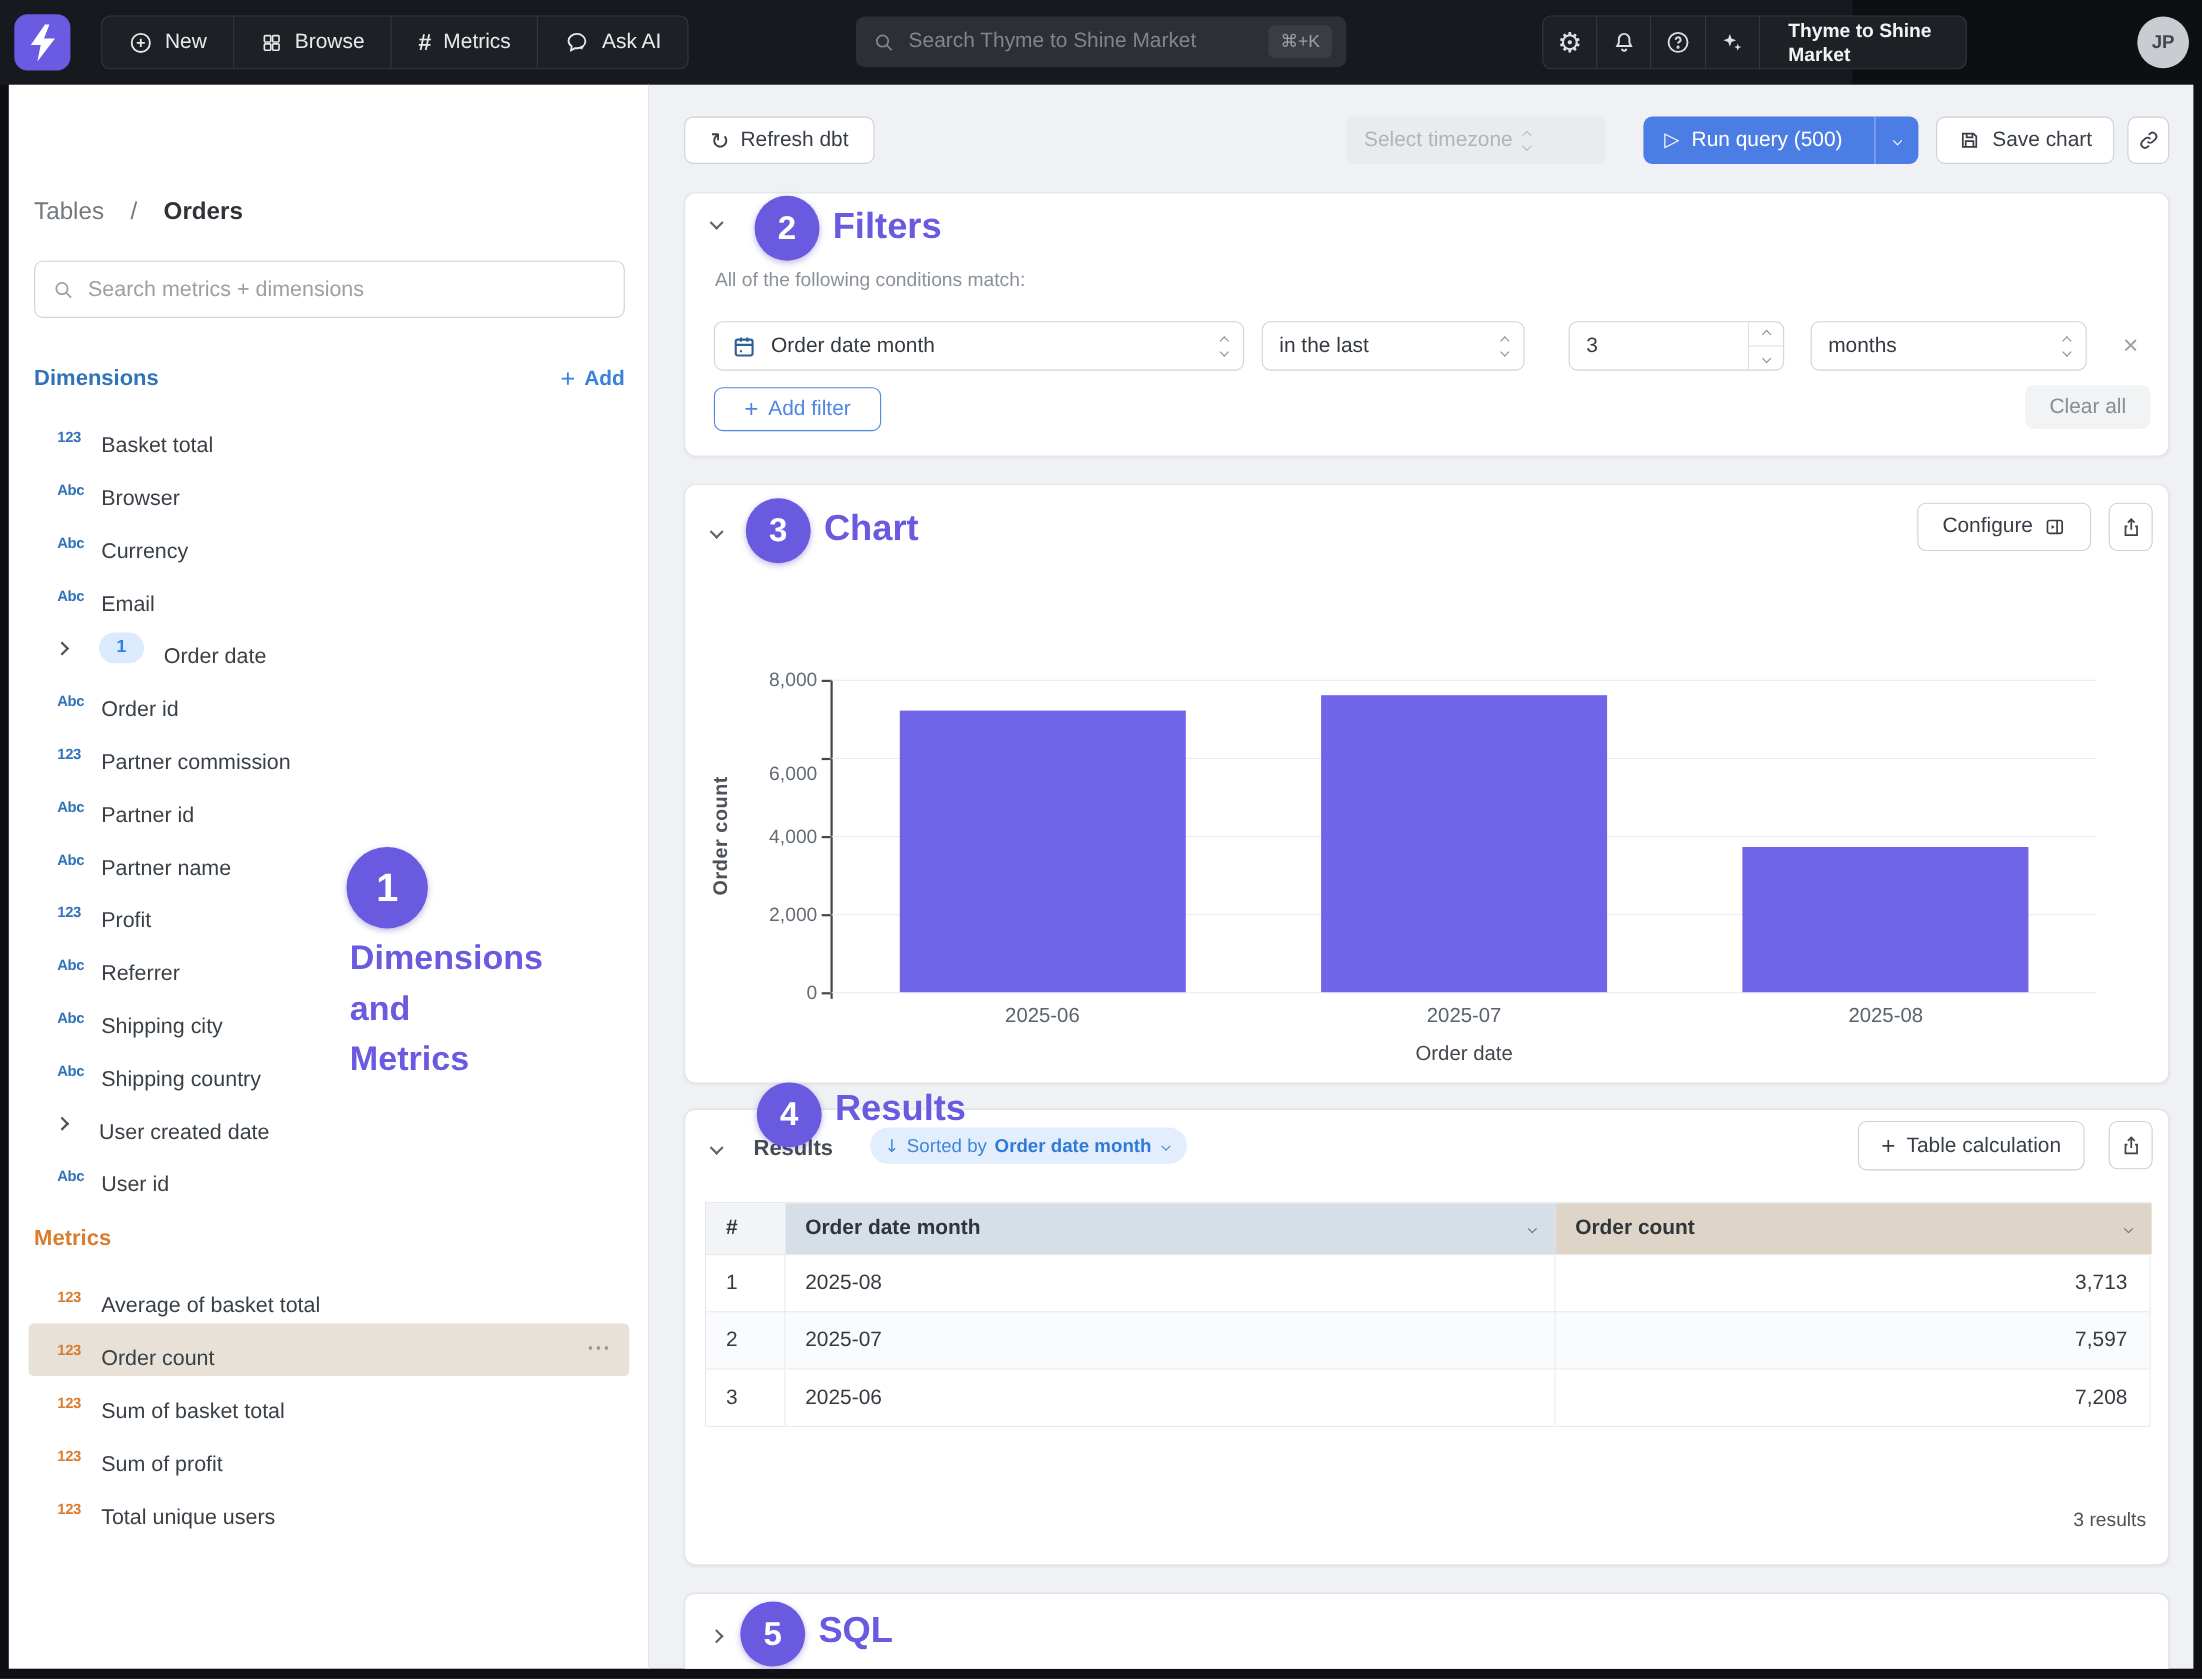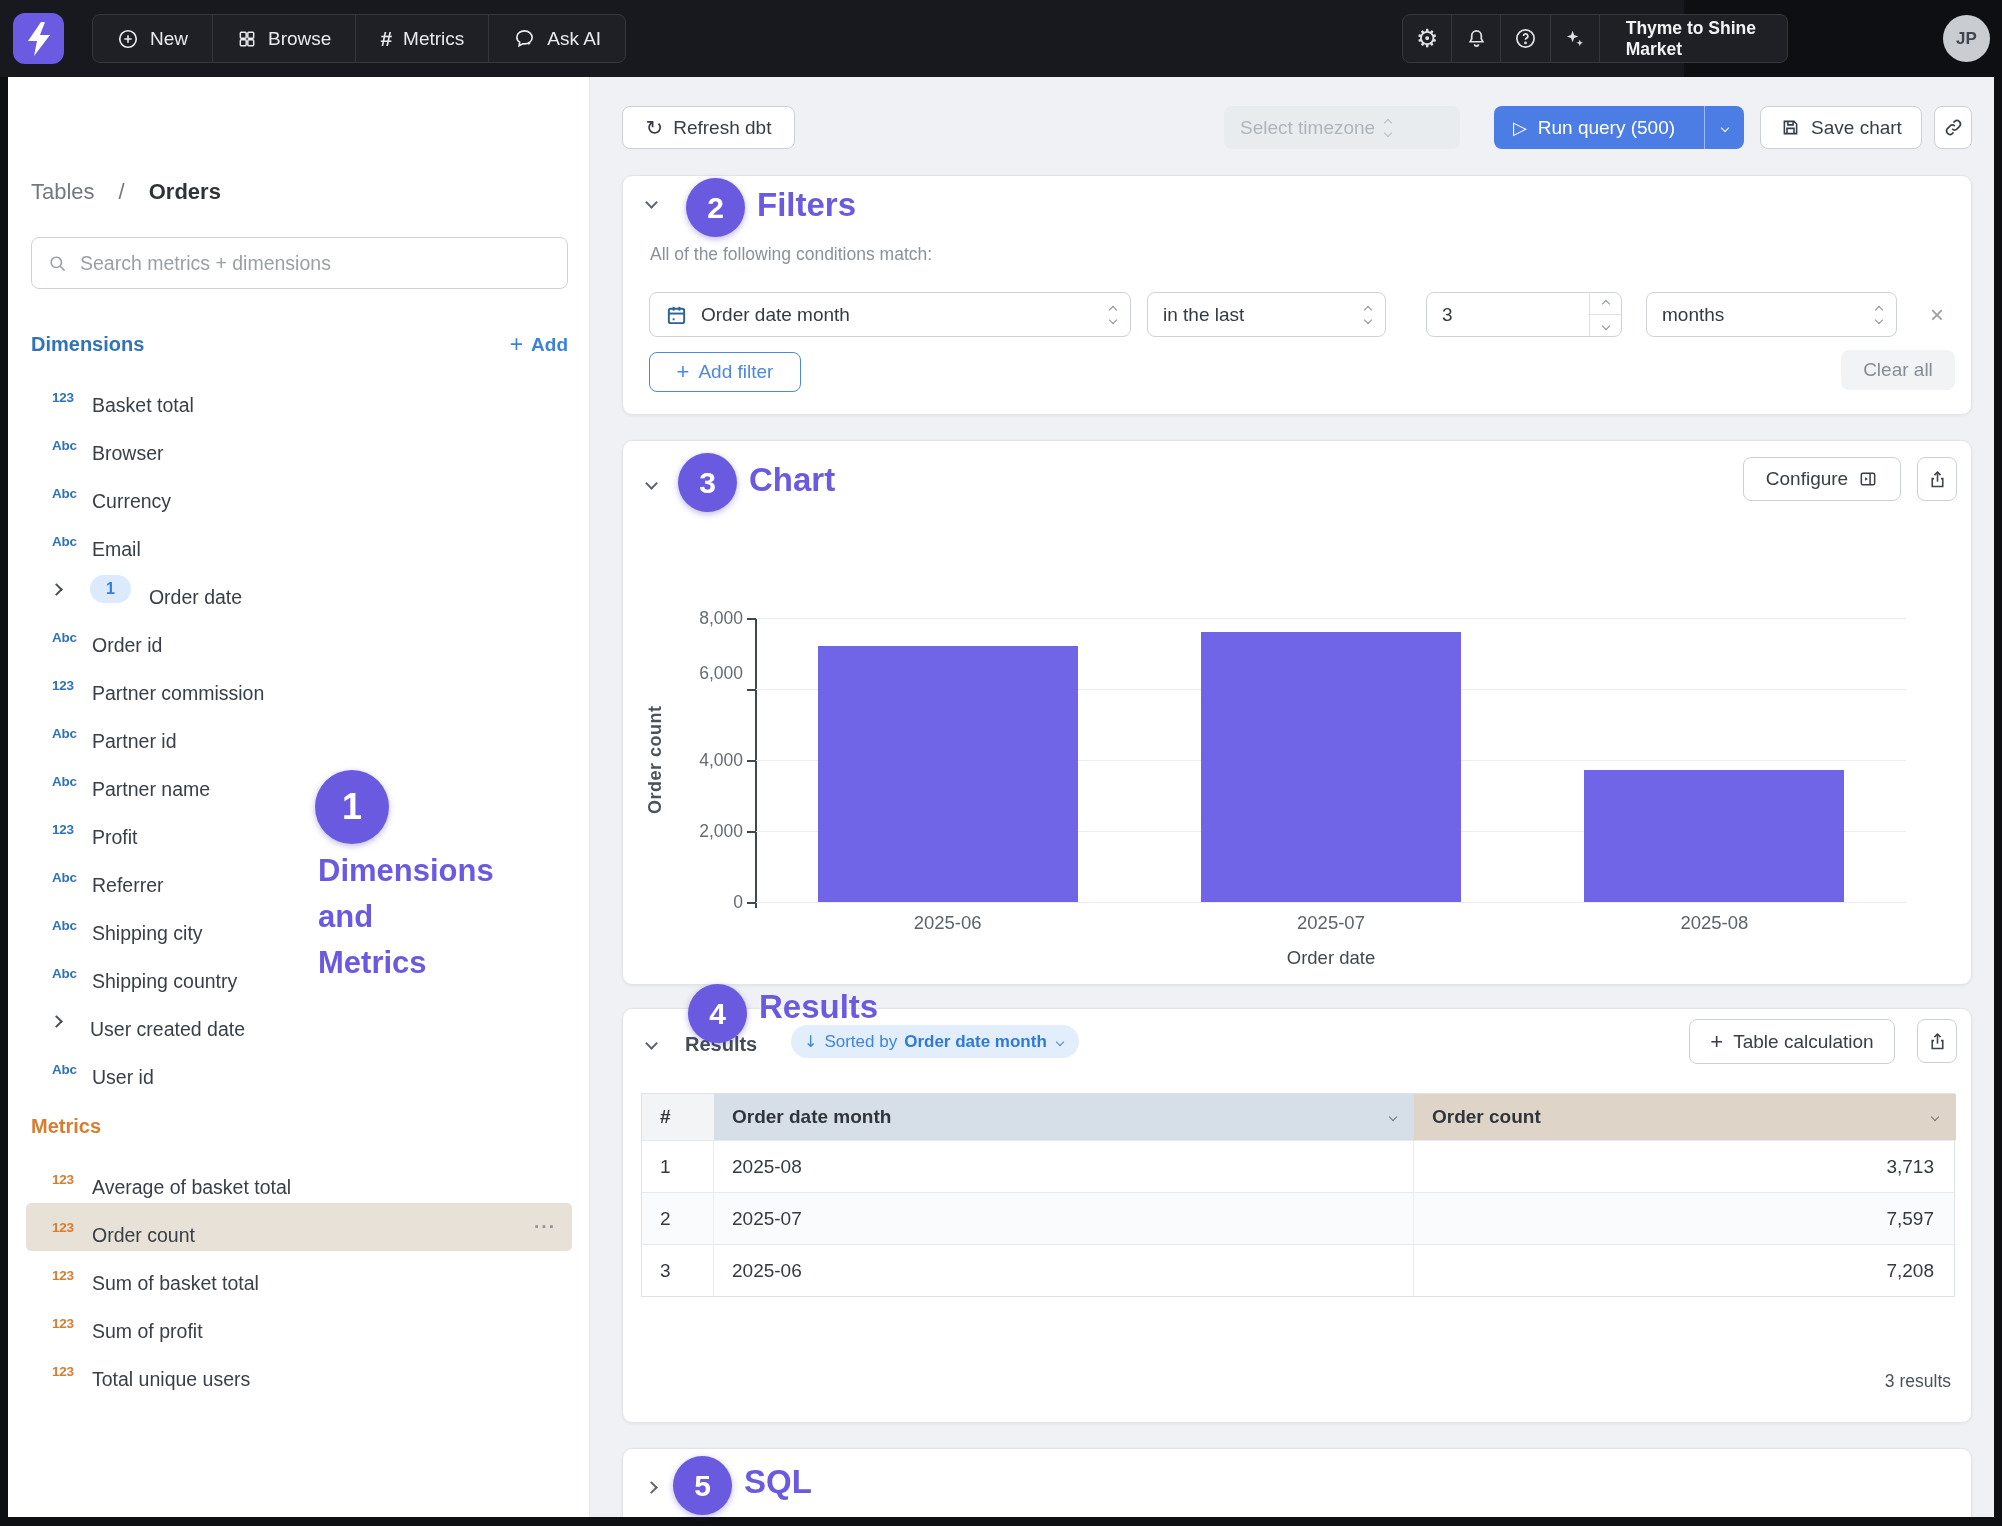--- a/index.html
+++ b/index.html
@@ -161,20 +161,30 @@
       <div class="navbtn">
         <span>
           <svg width="23" height="23" viewBox="0 0 24 24" fill="none" stroke="#e8eaed" stroke-width="1.7">
               <path d="M12 4c-4.4 0-8 2.9-8 6.6 0 2.1 1.2 4 3 5.2L6.4 19.6l3.8-2.1c.6.1 1.2.1 1.8.1 4.4 0 8-2.9 8-6.6S16.4 4 12 4z"></path>
               <path d="M16.6 15.2l.6 1.4 1.4.6-1.4.6-.6 1.4-.6-1.4-1.4-.6 1.4-.6z" fill="#e8eaed" stroke="none"></path>
             </svg>
         </span>
         <span>Ask AI</span>
       </div>
     </nav>
+    <div class="searchbar">
+      <span>
+        <svg width="19" height="19" viewBox="0 0 24 24" fill="none" stroke="#80868d" stroke-width="2">
+            <circle cx="10.5" cy="10.5" r="6.5"></circle>
+            <line x1="15.5" y1="15.5" x2="21" y2="21"></line>
+          </svg>
+      </span>
+      <span class="search-ph">Search Thyme to Shine Market</span>
+      <span class="kbd">⌘+K</span>
+    </div>
     <div class="rightgroup">
       <div class="icell">
         <span style="font-family:'DejaVu Sans',sans-serif;font-size:25px;line-height:1;">⚙</span>
       </div>
       <div class="icell">
         <span>
           <svg width="23" height="23" viewBox="0 0 24 24" fill="none" stroke="#dde1e5" stroke-width="1.8">
               <path d="M12 4a5 5 0 0 0-5 5v3.4L5.4 15.4h13.2L17 12.4V9a5 5 0 0 0-5-5z"></path>
               <path d="M10 18a2 2 0 0 0 4 0"></path>
             </svg>
@@ -431,21 +441,21 @@
       </div>
       <div class="ylab">Order count</div>
       <div class="yax"></div>
       <div id="ytick-labels">
           <div class="ytick-lab" style="top: 451px;">0</div>
           <div class="ytick-mark" style="top: 461px;"></div>
           <div class="ytick-lab" style="top: 380px;">2,000</div>
           <div class="ytick-mark" style="top: 390px;"></div>
           <div class="ytick-lab" style="top: 309px;">4,000</div>
           <div class="ytick-mark" style="top: 319px;"></div>
-          <div class="ytick-lab" style="top: 222px;">6,000</div>
+          <div class="ytick-lab" style="top: 252px;">6,000</div>
           <div class="ytick-mark" style="top: 248px;"></div>
           <div class="ytick-lab" style="top: 167px;">8,000</div>
           <div class="ytick-mark" style="top: 177px;"></div>
         </div>
       <div class="plot" id="plot">
           <div class="grid" style="top: 284px;"></div>
           <div class="grid" style="top: 213px;"></div>
           <div class="grid" style="top: 142px;"></div>
           <div class="grid" style="top: 71px;"></div>
           <div class="grid" style="top: 0px;"></div>

